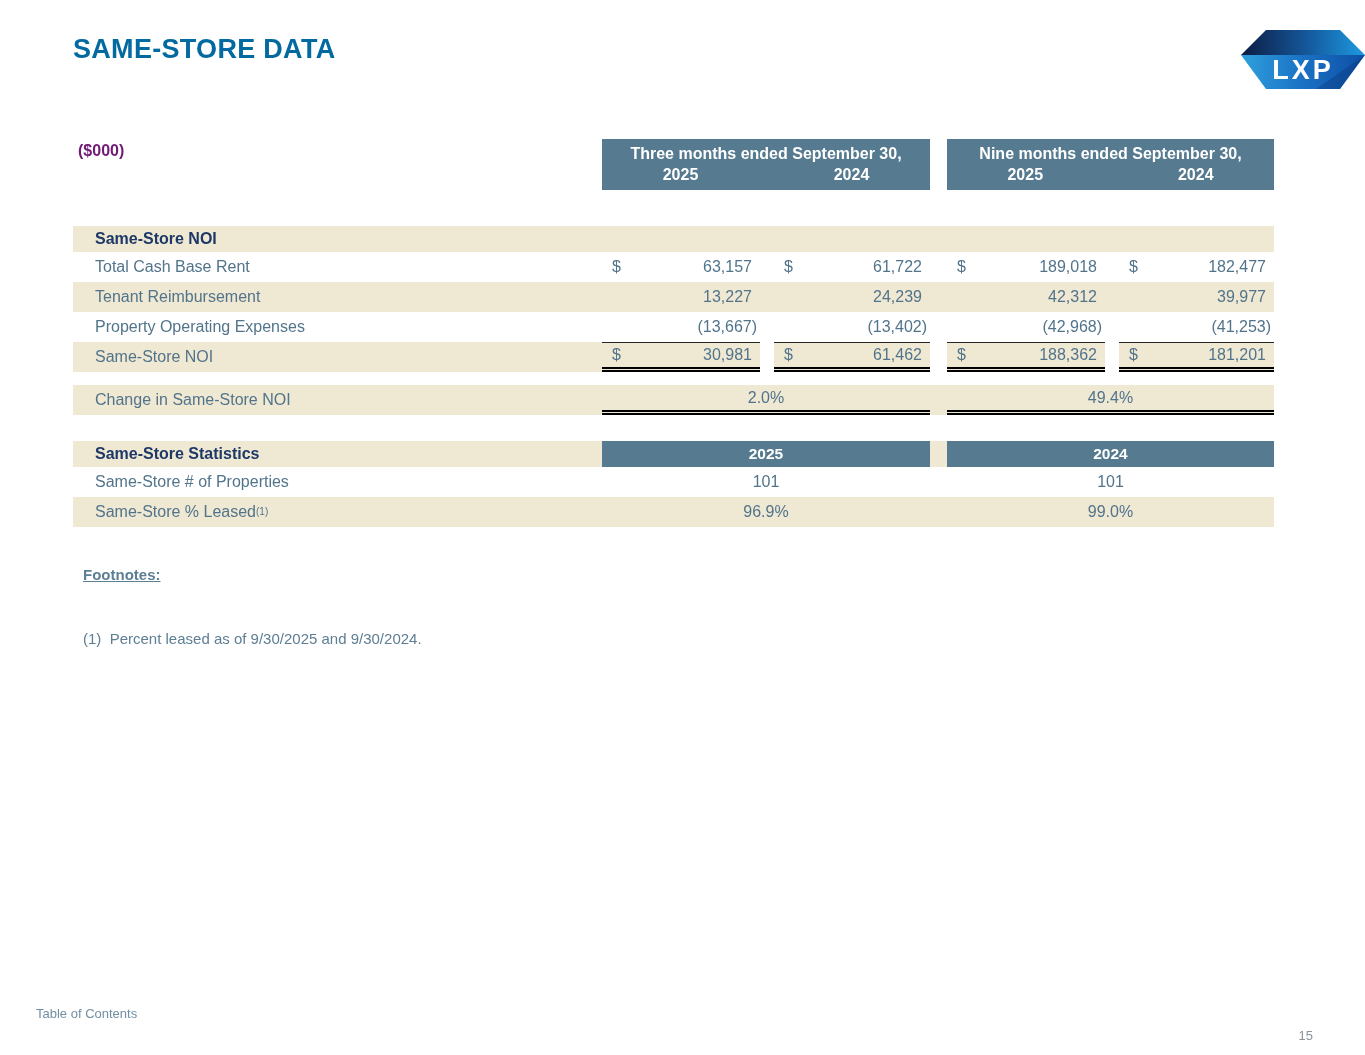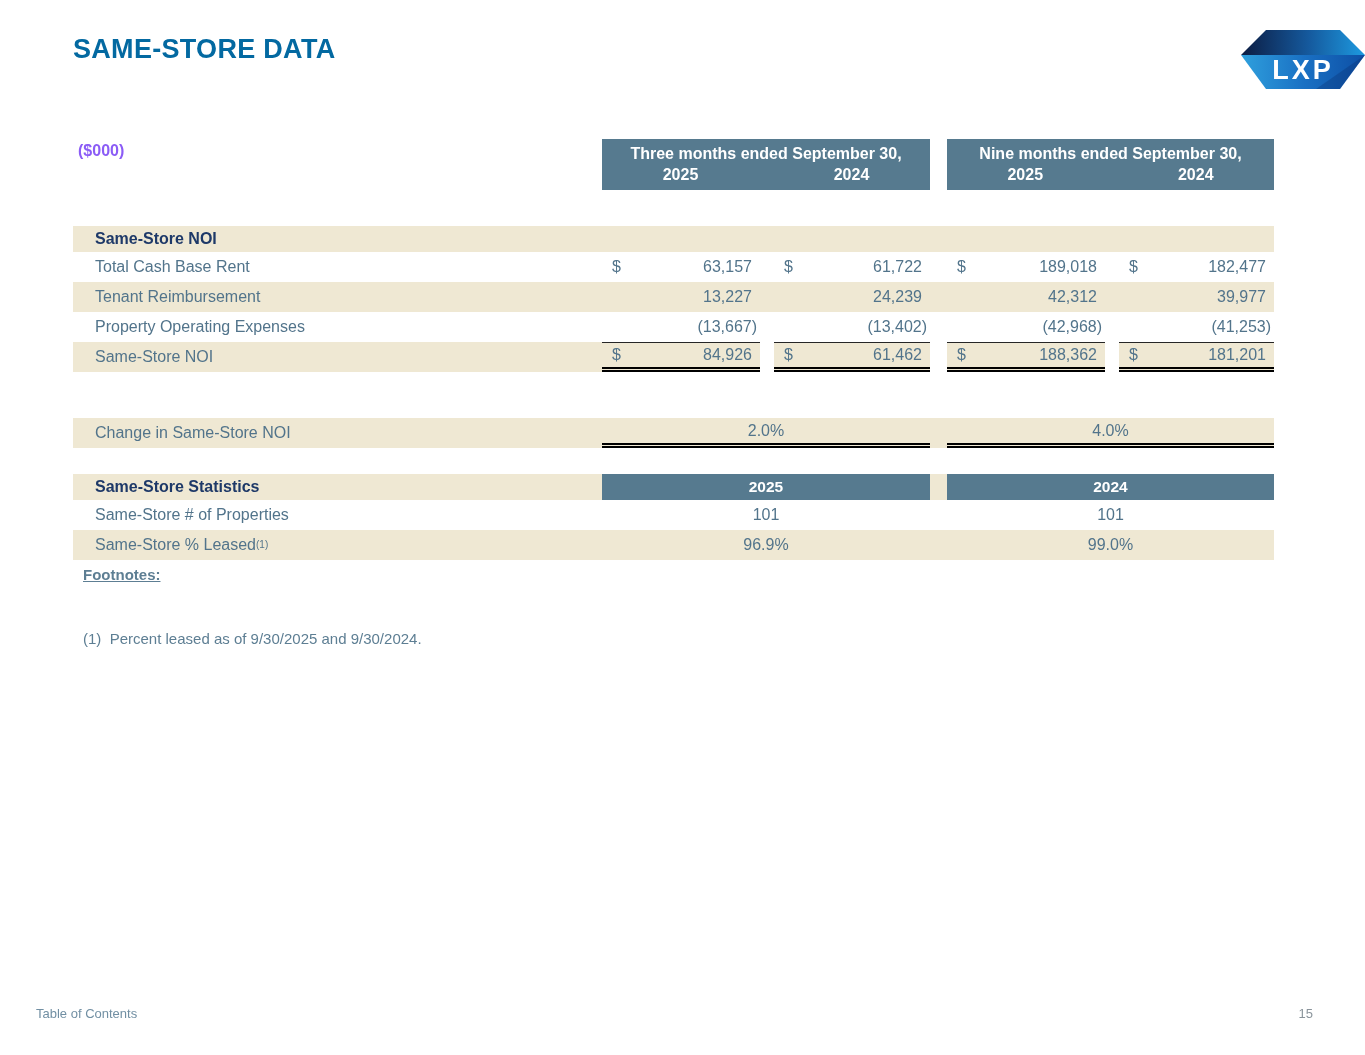--- a/index.html
+++ b/index.html
@@ -9,21 +9,21 @@
   }
 
   
   .page-title {
     position:absolute; left:64px; top:34px;
     font-size:27px; font-weight:bold; color:#0369a1; letter-spacing:0.3px;margin-left:9px;
   }
   .logo { position:absolute; left:1240px; top:29px; width:126px; height:61px; }
   .units-label {
     position:absolute; left:78px; top:142px;
-    font-size:16px; font-weight:bold; color:#8b5cf6;
+    font-size:16px; font-weight:bold; color:#701a75;
   }
 
   
   .grid8 {
     display:grid;
     grid-template-columns:529px 158px 14px 156px 17px 158px 14px 155px;
   }
 
   
   .phead { position:absolute; left:73px; top:139px; width:1201px; }
@@ -53,35 +53,35 @@
   .dbl { border-bottom:5px double #000000; }
   .gap-white { background:#ffffff !important; }
   .bg-beige { background:#efe8d3 !important; }
   .slate-cell {
     background:#567a8f !important; color:#ffffff; font-weight:bold;
     font-size:15.5px; justify-content:center;
   }
   .span-g1 { grid-column:2 / span 3; }
   .span-g2 { grid-column:6 / span 3; }
   .full-span { grid-column:1 / -1; }
-  .mt31 { margin-top:46px; }
+  .mt31 { margin-top:13px; }
   .mt26 { margin-top:26px; }
   sup { font-size:10px; line-height:0; vertical-align:super; }
 
   
   .footnotes { position:absolute; left:83px; top:566px; color:#5d7e93; font-size:15px; }
   .footnotes-heading { font-weight:bold; text-decoration:underline; margin-bottom:11px; }
   .footnote-item { white-space:pre-wrap;margin-top:47px; }
 
   
   .footer-toc {
     position:absolute; left:36px; top:1006px;
     font-size:13px; color:#718fa3; cursor:pointer;
   }
-  .footer-page { position:absolute; right:52px; top:1006px; font-size:13px; color:#8a949b; }
+  .footer-page { position:absolute; right:52px; top:1028px; font-size:13px; color:#8a949b; }
 </style>
 </head>
 <body>
 
 <div class="sheet">
 
   <div class="page-title">SAME-STORE DATA</div>
 
   <div class="logo">
     <svg width="126" height="61" viewBox="0 0 126 61">
@@ -197,21 +197,21 @@
       <div class="money neg">
           <span></span>
           <span class="val">(41,253)</span>
         </div>
     </div>
 
     <div class="row grid8 beige h30">
       <div class="lbl">Same-Store NOI</div>
       <div class="money topline dbl">
           <span class="cur">$</span>
-          <span class="val">84,926</span>
+          <span class="val">30,981</span>
         </div>
       <div class="gap-white"></div>
       <div class="money topline dbl">
           <span class="cur">$</span>
           <span class="val">61,462</span>
         </div>
       <div class="gap-white"></div>
       <div class="money topline dbl">
           <span class="cur">$</span>
           <span class="val">188,362</span>
@@ -220,21 +220,21 @@
       <div class="money topline dbl">
           <span class="cur">$</span>
           <span class="val">181,201</span>
         </div>
     </div>
 
     <div class="row grid8 beige h30 mt31">
       <div class="lbl">Change in Same-Store NOI</div>
       <div class="center dbl span-g1">2.0%</div>
       <div></div>
-      <div class="center dbl span-g2">4.0%</div>
+      <div class="center dbl span-g2">49.4%</div>
     </div>
 
     <div class="row grid8 h26 mt26">
       <div class="lbl navy-bold bg-beige">Same-Store Statistics</div>
       <div class="slate-cell span-g1">2025</div>
       <div class="bg-beige"></div>
       <div class="slate-cell span-g2">2024</div>
     </div>
 
     <div class="row grid8 h30">

